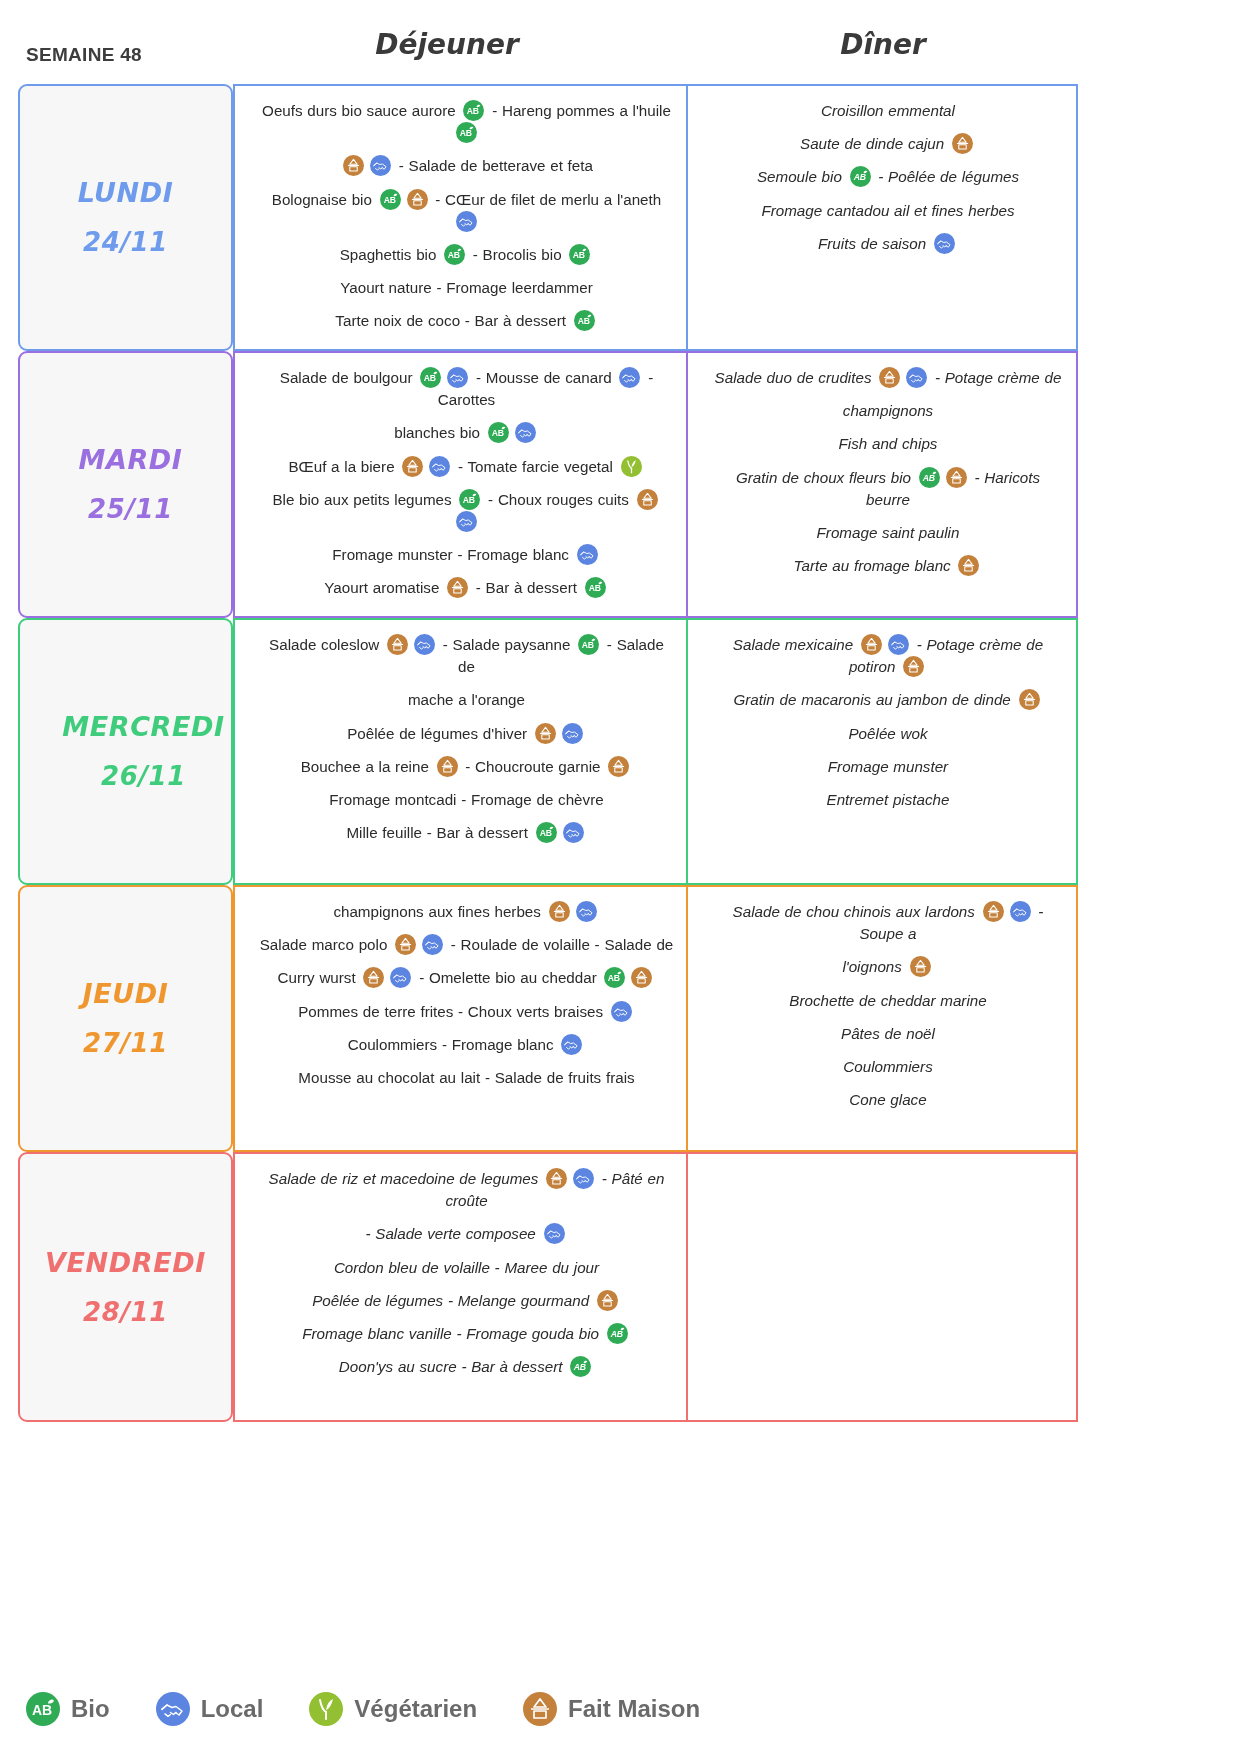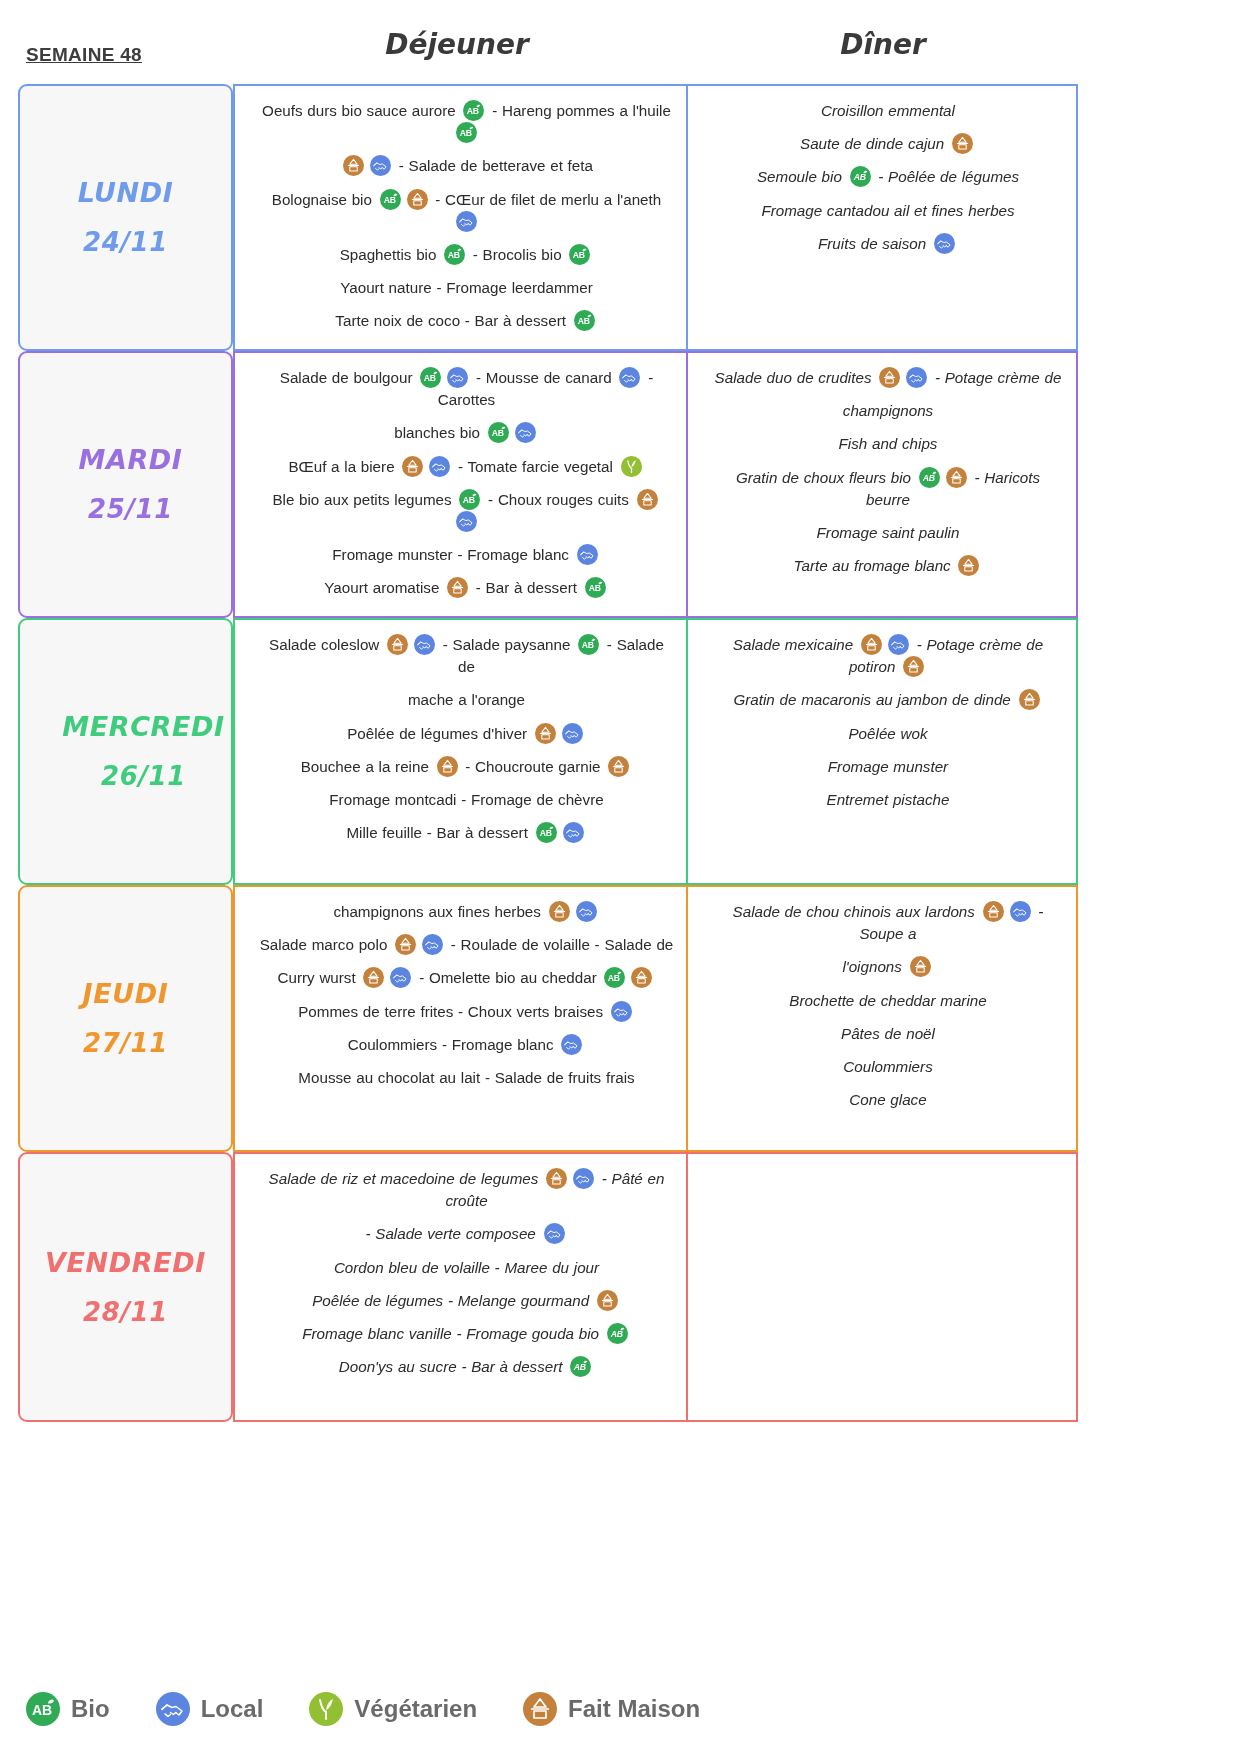--- a/index.html
+++ b/index.html
@@ -24,33 +24,32 @@
   }
   .week-label {
     position: absolute;
     left: 26px;
     top: 22px;
     font-family: "Liberation Sans", sans-serif;
     font-weight: bold;
     font-size: 19px;
     letter-spacing: .3px;
     color: #3d3d3d;
-    text-decoration: underline;
   }
   .meal-head {
     position: absolute;
     top: 6px;
     font-family: "DejaVu Sans", sans-serif;
     font-style: italic;
     font-size: 28px;
     font-weight: 600;
     color: #3a3a3a;
     text-align: center;
   }
-  .meal-head.lunch { left: 232px; width: 450px; }
+  .meal-head.lunch { left: 222px; width: 450px; }
   .meal-head.dinner { left: 683px; width: 400px; }
 
   
   .grid {
     position: absolute;
     left: 18px;
     top: 84px;
     width: 1060px;
   }
   .day-row {

